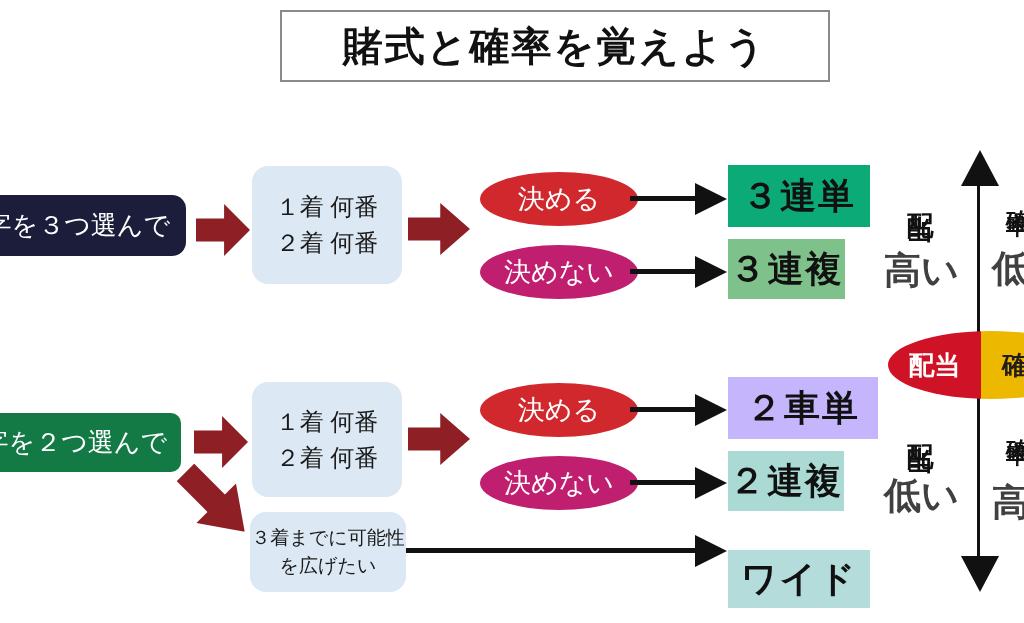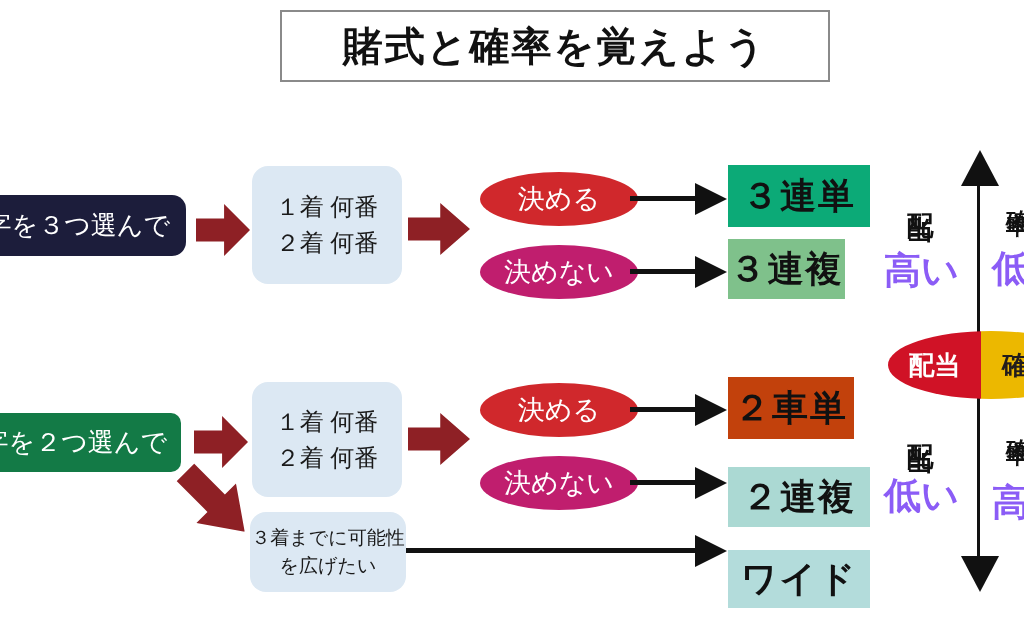--- a/index.html
+++ b/index.html
@@ -58,33 +58,33 @@
   .tl3{left:630px;top:407px;width:68px;} .th3{left:695px;top:394px;}
   .tl4{left:630px;top:480px;width:68px;} .th4{left:695px;top:467px;}
   .tl5{left:406px;top:548px;width:292px;} .th5{left:695px;top:535px;}
   
   .betbox{
     font-size:36px;font-weight:bold;color:#111;
     display:flex;align-items:center;justify-content:center;letter-spacing:2px;
   }
   .bb1{left:728px;top:165px;width:142px;height:62px;background:#0caa77;}
   .bb2{left:728px;top:239px;width:117px;height:60px;background:#7fc18b;}
-  .bb3{left:728px;top:377px;width:126px;height:62px;background:#c2410c;}
-  .bb4{left:728px;top:467px;width:142px;height:60px;background:#abd9d3;}
+  .bb3{left:728px;top:377px;width:150px;height:62px;background:#c4b5fd;}
+  .bb4{left:728px;top:451px;width:116px;height:60px;background:#abd9d3;}
   .bb5{left:728px;top:526px;width:142px;height:58px;background:#b3dcdb;margin-top:24px;}
   
   .axisline{left:977px;top:166px;width:3px;height:392px;background:#111;}
   .axtri-up{left:961px;top:150px;width:38px;height:36px;background:#111;clip-path:polygon(50% 0,100% 100%,0 100%);}
   .axtri-dn{left:961px;top:556px;width:38px;height:36px;background:#111;clip-path:polygon(0 0,100% 0,50% 100%);}
   .vtext{writing-mode:vertical-rl;text-orientation:upright;font-weight:bold;color:#111;line-height:1;}
   .vt-payout-top{left:906px;top:192px;font-size:27px;letter-spacing:2px;}
   .vt-prob-top{left:1006px;top:192px;font-size:23px;letter-spacing:2px;}
   .vt-payout-bot{left:906px;top:423px;font-size:27px;letter-spacing:2px;}
   .vt-prob-bot{left:1006px;top:421px;font-size:23px;letter-spacing:2px;}
-  .bigval{font-size:37px;font-weight:bold;color:#8b5cf6;}
+  .bigval{font-size:37px;font-weight:bold;color:#404040;}
   .bv-high{left:884px;top:246px;}
   .bv-low-r{left:992px;top:244px;}
   .bv-low{left:884px;top:471px;}
   .bv-high-r{left:992px;top:478px;}
   
   .midoval{
     left:888px;top:331px;width:206px;height:68px;border-radius:50%/50%;
     overflow:hidden;display:flex;
   }
   .midoval .half-red{

